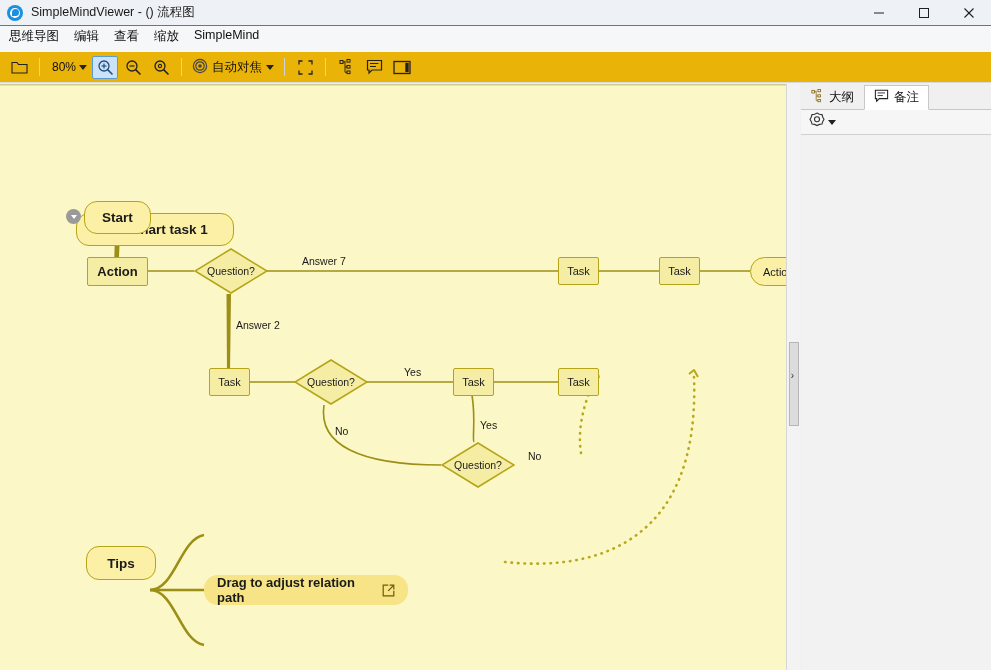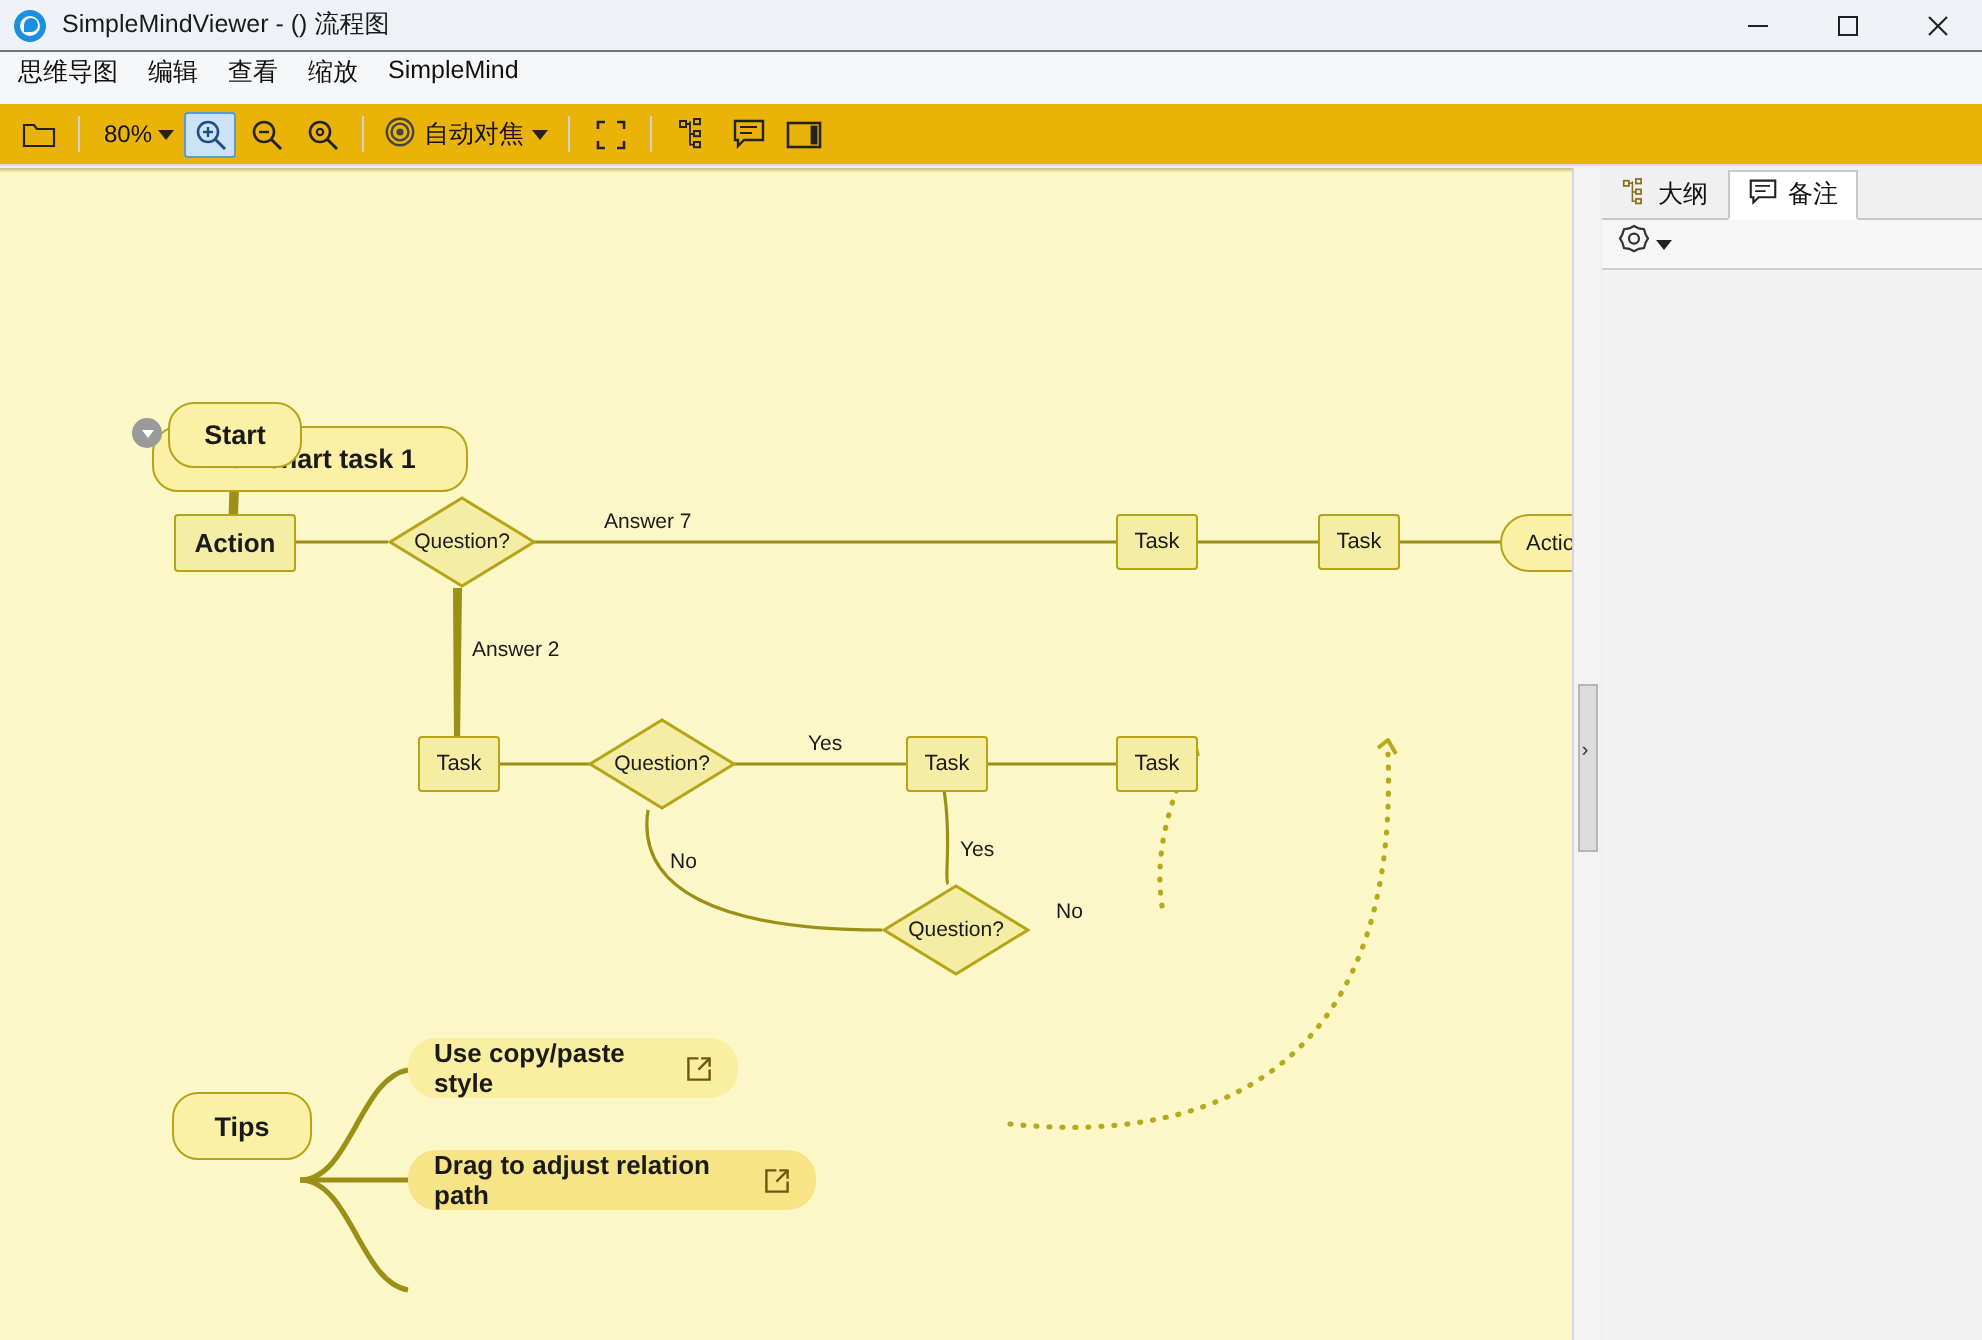--- a/index.html
+++ b/index.html
@@ -495,30 +495,20 @@
       <div class="edge-label" style="left:236px; top:234px;">Answer 2</div>
       <div class="edge-label" style="left:404px; top:281px;">Yes</div>
       <div class="edge-label" style="left:335px; top:340px;">No</div>
       <div class="edge-label" style="left:480px; top:334px;">Yes</div>
       <div class="edge-label" style="left:528px; top:365px;">No</div>
 
       <div class="node node-rounded" style="left:86px; top:461px; width:70px; height:34px;">
         <span>Tips</span>
       </div>
 
-      <div class="tip-node" style="left:204px; top:434px; width:165px; height:30px; background:#faeea0;">
-        <span>Use copy/paste style</span>
-        <span class="tip-ext">
-          <svg width="13" height="13" viewBox="0 0 13 13">
-            <path d="M6.2 1.2H1.2v10.6h10.6V6.8" fill="none" stroke="#6b5a0e" stroke-width="1.2"></path>
-            <path d="M7.6 1.2h4.2v4.2" fill="none" stroke="#6b5a0e" stroke-width="1.2"></path>
-            <line x1="11.6" y1="1.4" x2="6.2" y2="6.8" stroke="#6b5a0e" stroke-width="1.2"></line>
-          </svg>
-        </span>
-      </div>
 
       <div class="tip-node" style="left:204px; top:490px; width:204px; height:30px; background:#f6e487;">
         <span>Drag to adjust relation path</span>
         <span class="tip-ext">
           <svg width="13" height="13" viewBox="0 0 13 13">
             <path d="M6.2 1.2H1.2v10.6h10.6V6.8" fill="none" stroke="#6b5a0e" stroke-width="1.2"></path>
             <path d="M7.6 1.2h4.2v4.2" fill="none" stroke="#6b5a0e" stroke-width="1.2"></path>
             <line x1="11.6" y1="1.4" x2="6.2" y2="6.8" stroke="#6b5a0e" stroke-width="1.2"></line>
           </svg>
         </span>

